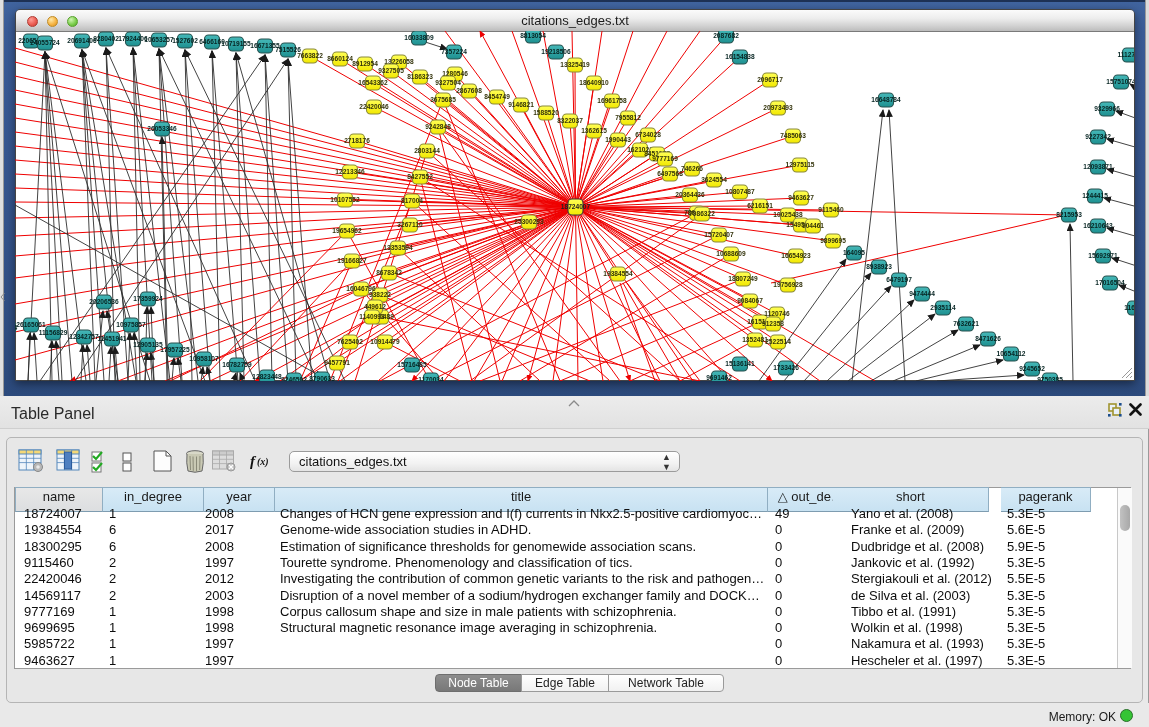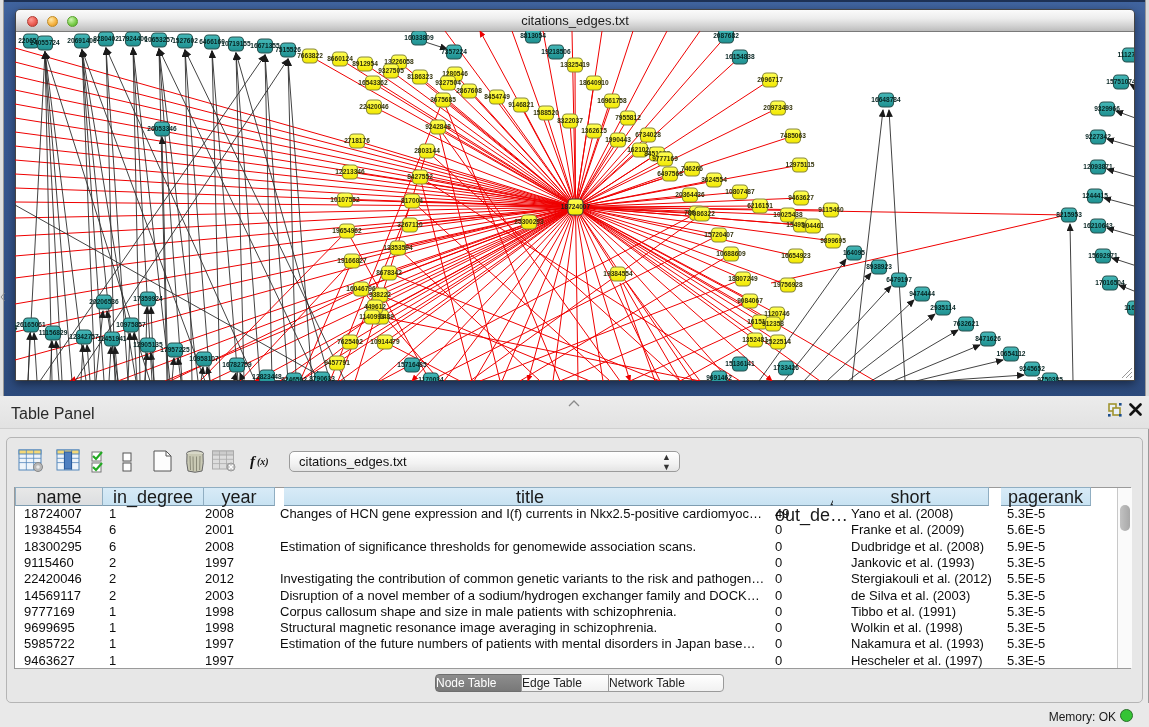--- a/index.html
+++ b/index.html
@@ -19,32 +19,32 @@
 #canvas {position:absolute;left:0;top:22px;width:1118px;height:348px;background:#fff;overflow:hidden}
 
 #tp {position:absolute;left:0;top:396px;width:1149px;height:331px;background:#e9e9e9;border-right:1px solid #9a9a9a}
 #tphead {position:absolute;left:0;top:0;width:1149px;height:33px;background:linear-gradient(180deg,#ececec,#e2e2e2);border-bottom:1px solid #cfcfcf}
 #tphead .t {position:absolute;left:11px;top:9px;font-size:16px;color:#2a2a2a}
 #content {position:absolute;left:6px;top:437px;width:1137px;height:266px;background:#e7e7e7;border:1px solid #b5b5b5;border-radius:5px}
 #combo {position:absolute;left:289px;top:451px;width:391px;height:21px;background:linear-gradient(180deg,#ffffff,#f2f2f2 60%,#e4e4e4);border:1px solid #9b9b9b;border-radius:5px;font-size:13px;color:#111;line-height:19px;padding-left:9px}
 #combo .ud {position:absolute;right:8px;top:0px;font-size:9px;color:#333;line-height:10px}
 
 #tbl {position:absolute;left:14px;top:487px;width:1117px;height:182px;background:#fff;border:1px solid #9a9a9a;overflow:hidden}
-.th {position:absolute;top:487px;height:19px;background:linear-gradient(180deg,#d8ebf7,#c8e2f2);border-right:1px solid #90aec2;border-top:1px solid #90aec2;border-bottom:1px solid #7e9cb0;font-size:18px;color:#1a1a1a;text-align:center;line-height:18px}
+.th {position:absolute;top:487px;height:25px;background:linear-gradient(180deg,#d8ebf7,#c8e2f2);border-right:1px solid #90aec2;border-top:1px solid #90aec2;border-bottom:1px solid #7e9cb0;font-size:13px;color:#1a1a1a;text-align:center;line-height:18px}
 .trow {position:absolute;left:15px;width:1100px;height:16px;font-size:13px;color:#0d0d0d;white-space:nowrap}
 .trow span {position:absolute;top:0;overflow:hidden}
 .c0 {left:9px;width:88px} .c1 {left:94px;width:95px} .c2 {left:190px;width:70px}
 .c3 {left:265px;width:490px} .c4 {left:760px;width:73px} .c5 {left:836px;width:155px}
 .c6 {left:992px;width:95px}
 
 #sb {position:absolute;left:1117px;top:488px;width:15px;height:180px;background:#fafafa;border-left:1px solid #c8c8c8}
 #sbt {position:absolute;left:1119.5px;top:505px;width:10px;height:26px;background:linear-gradient(90deg,#c2c2c2,#a8a8a8);border-radius:5px}
 
 #tabs {position:absolute;left:435px;top:674px;width:289px;height:18px;font-size:12px;color:#222}
-.seg {position:absolute;top:0;height:18px;line-height:17px;background:linear-gradient(180deg,#ffffff,#f1f1f1);border:1px solid #9a9a9a}
+.seg {position:absolute;top:0;height:18px;line-height:17px;text-align:center;background:linear-gradient(180deg,#ffffff,#f1f1f1);border:1px solid #9a9a9a}
 #seg1 {left:0;width:87px;border-radius:4px 0 0 4px;background:linear-gradient(180deg,#8d8d8d,#787878);color:#fff;border-color:#6e6e6e}
 #seg2 {left:86px;width:88px}
 #seg3 {left:173px;width:116px;border-radius:0 4px 4px 0}
 #status {position:absolute;left:0;top:703px;width:1149px;height:24px;background:#e9e9e9}
 #mem {position:absolute;right:33px;top:710px;font-size:12px;color:#1a1a1a}
 #memdot {position:absolute;right:16px;top:709px;width:13px;height:13px;border-radius:50%;background:#35c435;border:1.5px solid #2a6e2a}
 #grip {position:absolute;left:1120px;top:366px;width:12px;height:12px}
 </style></head><body>
 <div id="stage">
  <div id="desk"></div>
@@ -688,56 +688,58 @@
         <path d="M229 21 l4 4 M233 21 l-4 4" stroke="#fff" stroke-width="1.2"></path>
         <text x="250" y="22" font-family="Liberation Serif, serif" font-style="italic" font-weight="bold" font-size="15" fill="#111">f</text>
         <text x="257" y="21" font-family="Liberation Serif, serif" font-style="italic" font-weight="bold" font-size="10" fill="#111">(x)</text>
       </svg>
     </div>
  <div id="combo">citations_edges.txt<span class="ud">▲<br>▼</span></div>
  <div id="tbl"></div>
  <div class="th" style="left:15px;width:88px;background:linear-gradient(180deg,#e8e8e8,#dcdee0);border-left:1px solid #90aec2">name</div>
  <div class="th" style="left:103px;width:101px">in_degree</div>
  <div class="th" style="left:204px;width:71px">year</div>
- <div class="th" style="left:284px;width:493px">title</div>
+ <div class="th" style="left:275px;width:493px">title</div>
  <div class="th" style="left:768px;width:77px;text-align:right;padding-left:7px">△ out_de…</div>
  <div class="th" style="left:833px;width:156px">short</div>
  <div class="th" style="left:1001px;width:90px">pagerank</div>
 <div class="trow" style="top:506px">
       <span class="c0">18724007</span>
       <span class="c1">1</span>
       <span class="c2">2008</span>
       <span class="c3">Changes of HCN gene expression and I(f) currents in Nkx2.5-positive cardiomyoc…</span>
       <span class="c4">49</span>
       <span class="c5">Yano et al. (2008)</span>
       <span class="c6">5.3E-5</span>
     </div>
 <div class="trow" style="top:522.3px">
       <span class="c0">19384554</span>
       <span class="c1">6</span>
-      <span class="c2">2001</span>
+      <span class="c2">2017</span>
+      <span class="c3">Genome-wide association studies in ADHD.</span>
       <span class="c4">0</span>
       <span class="c5">Franke et al. (2009)</span>
       <span class="c6">5.6E-5</span>
     </div>
 <div class="trow" style="top:538.5999999999999px">
       <span class="c0">18300295</span>
       <span class="c1">6</span>
       <span class="c2">2008</span>
       <span class="c3">Estimation of significance thresholds for genomewide association scans.</span>
       <span class="c4">0</span>
       <span class="c5">Dudbridge et al. (2008)</span>
       <span class="c6">5.9E-5</span>
     </div>
 <div class="trow" style="top:554.8999999999999px">
       <span class="c0">9115460</span>
       <span class="c1">2</span>
       <span class="c2">1997</span>
+      <span class="c3">Tourette syndrome. Phenomenology and classification of tics.</span>
       <span class="c4">0</span>
-      <span class="c5">Jankovic et al. (1993)</span>
+      <span class="c5">Jankovic et al. (1992)</span>
       <span class="c6">5.3E-5</span>
     </div>
 <div class="trow" style="top:571.1999999999998px">
       <span class="c0">22420046</span>
       <span class="c1">2</span>
       <span class="c2">2012</span>
       <span class="c3">Investigating the contribution of common genetic variants to the risk and pathogen…</span>
       <span class="c4">0</span>
       <span class="c5">Stergiakouli et al. (2012)</span>
       <span class="c6">5.5E-5</span>
@@ -766,21 +768,20 @@
       <span class="c2">1998</span>
       <span class="c3">Structural magnetic resonance image averaging in schizophrenia.</span>
       <span class="c4">0</span>
       <span class="c5">Wolkin et al. (1998)</span>
       <span class="c6">5.3E-5</span>
     </div>
 <div class="trow" style="top:636.3999999999996px">
       <span class="c0">5985722</span>
       <span class="c1">1</span>
       <span class="c2">1997</span>
-      <span class="c3">Estimation of the future numbers of patients with mental disorders in Japan base…</span>
       <span class="c4">0</span>
       <span class="c5">Nakamura et al. (1993)</span>
       <span class="c6">5.3E-5</span>
     </div>
 <div class="trow" style="top:652.6999999999996px">
       <span class="c0">9463627</span>
       <span class="c1">1</span>
       <span class="c2">1997</span>
       <span class="c4">0</span>
       <span class="c5">Hescheler et al. (1997)</span>

